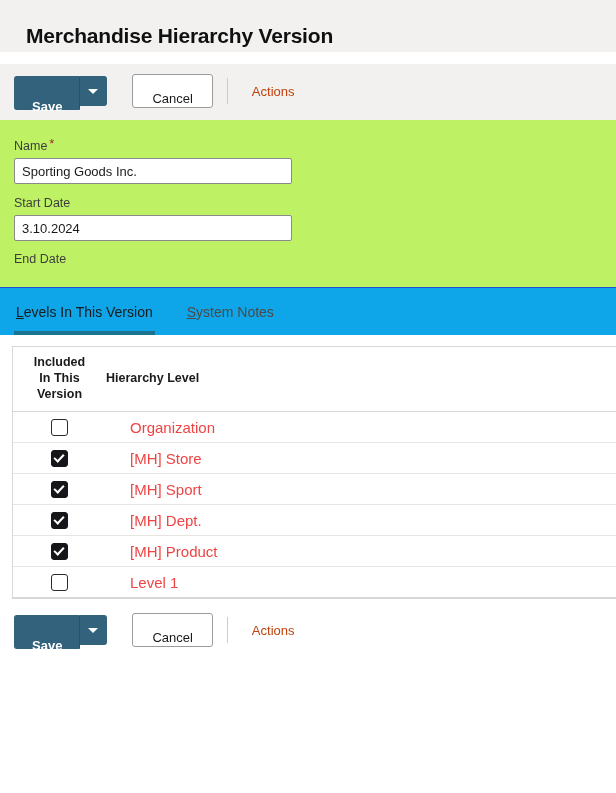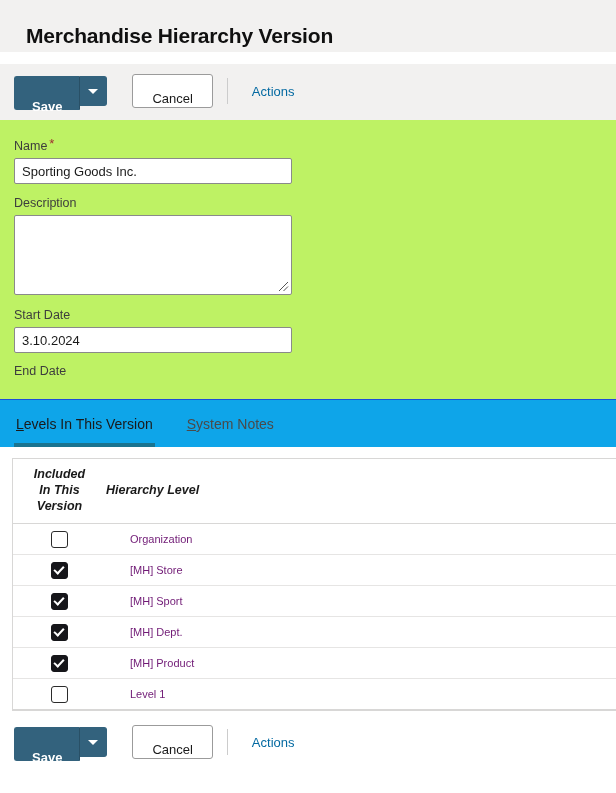--- a/index.html
+++ b/index.html
@@ -97,21 +97,21 @@
   }
   .tb-sep {
     width: 1px;
     height: 26px;
     background: #cccccc;
     margin-left: 14px;
   }
   .btn-actions {
     background: transparent;
     border: none;
-    color: #0369a1;
+    color: #c2410c;
     font-family: "Liberation Sans", sans-serif;
     font-size: 13px;
     padding: 0 10px;
     margin-left: 14px;
     cursor: pointer;
     height: 30px;
   }
 
   
   .form-area {
@@ -224,34 +224,33 @@
     table-layout: fixed;
   }
   table.levels th {
     font-size: 12.5px;
     font-weight: bold;
     color: #1a1a1a;
     padding: 7px 0 9px 0;
     vertical-align: middle;
     border-bottom: 1px solid #d8d7d6;
     background: #ffffff;
-    font-style: italic;
   }
   th.col-included {
     width: 93px;
     text-align: center;
     line-height: 16px;
   }
   th.col-level {
     text-align: left;
     padding-left: 24px;
   }
   table.levels td {
-    font-size: 11px;
-    color: #701a75;
+    font-size: 15px;
+    color: #ef4444;
     height: 28px;
     border-bottom: 1px solid #e6e5e4;
     background: #ffffff;
   }
   tr:last-child td { border-bottom: 1px solid #d8d7d6; }
   td.cell-check {
     text-align: center;
     vertical-align: middle;
   }
   td.cell-level {
@@ -311,30 +310,20 @@
 
   <div class="field">
     <label class="field-label">
       <span>Name</span><span class="req-star">*</span>
     </label>
     <input class="text-input" type="text" value="Sporting Goods Inc." style="">
   </div>
 
   <div class="spacer-8"></div>
 
-  <div class="field">
-    <label class="field-label">Description</label>
-    <div class="textarea-wrap">
-      <textarea class="text-area" style=""></textarea>
-      <svg class="resize-grip" viewBox="0 0 11 11">
-        <line x1="10" y1="1" x2="1" y2="10" stroke="#555" stroke-width="1"></line>
-        <line x1="10" y1="5.5" x2="5.5" y2="10" stroke="#555" stroke-width="1"></line>
-      </svg>
-    </div>
-  </div>
 
   <div class="field">
     <label class="field-label">Start Date</label>
     <input class="text-input" type="text" value="3.10.2024" style="">
   </div>
 
   <div class="spacer-6"></div>
 
   <div class="field">
     <label class="field-label">End Date</label>

